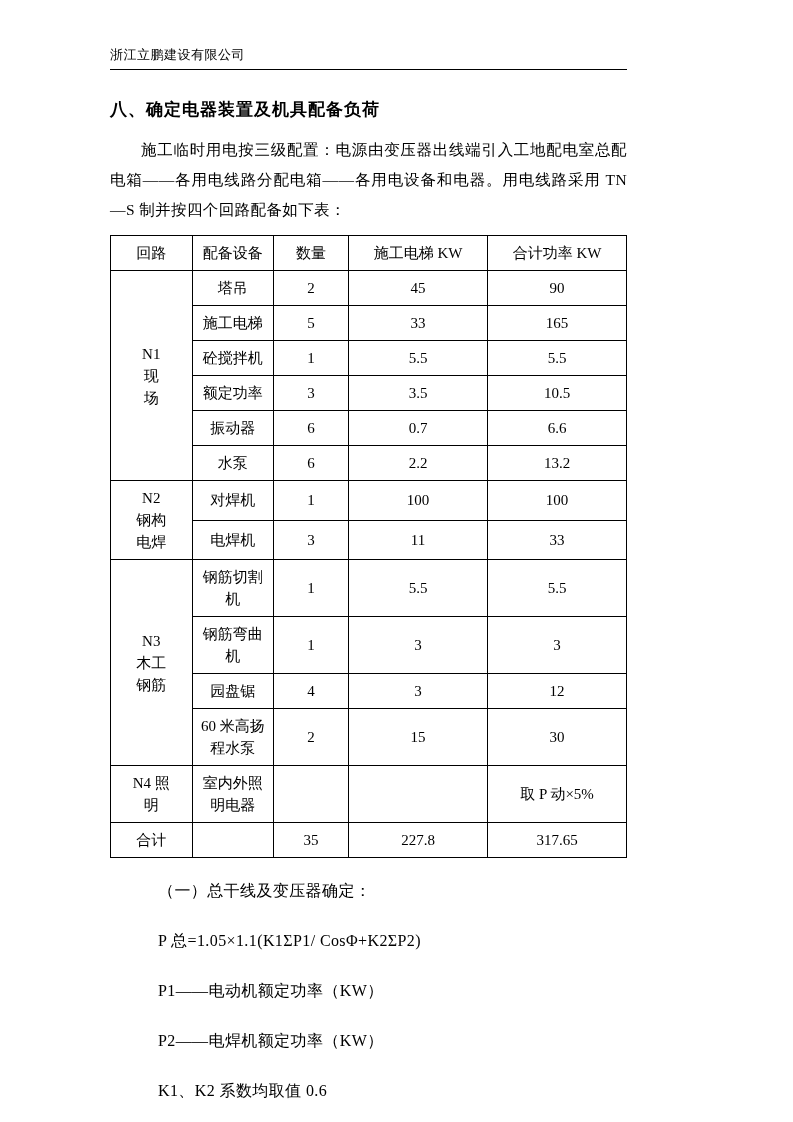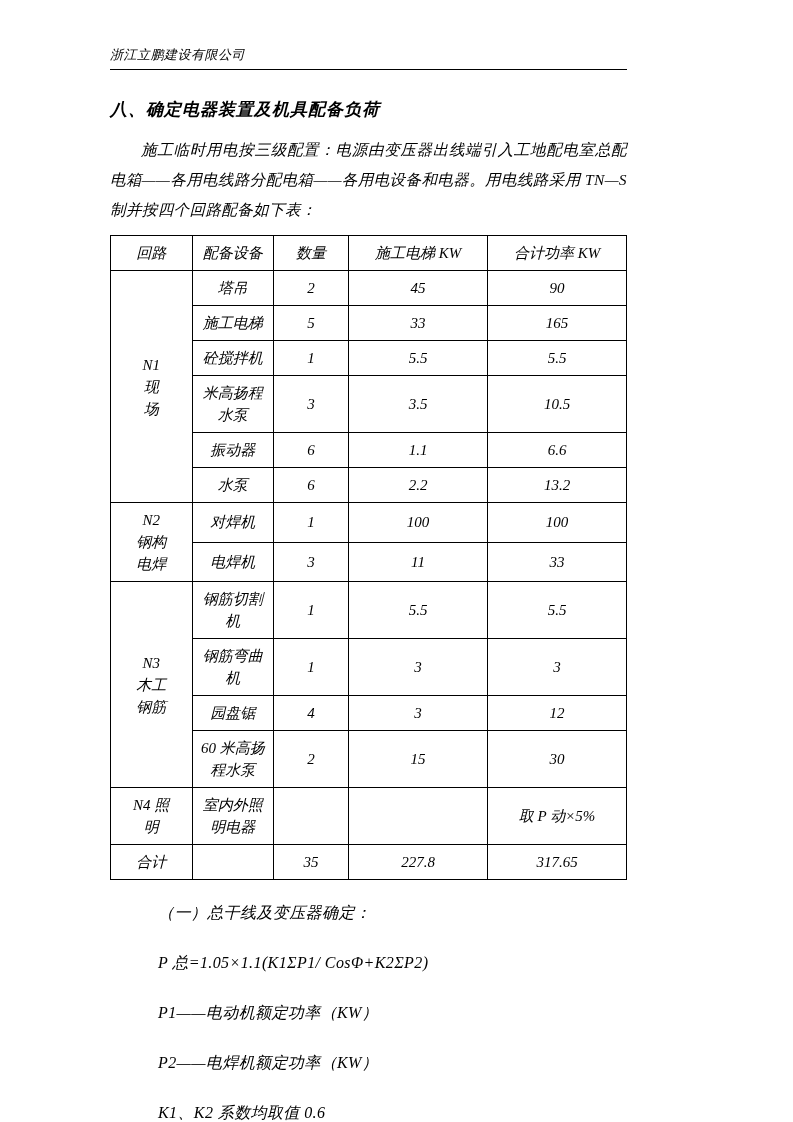--- a/index.html
+++ b/index.html
@@ -13,21 +13,20 @@
     font-family: "Liberation Serif", "DejaVu Serif", serif;
     color: #000000;
     position: relative;
   }
   .page {
     width: 689px;
     height: 1122px;
     box-sizing: border-box;
     padding: 46px 62px 0 110px;
     position: relative;
-    font-style: italic;
   }
   
   .doc-header {
     font-size: 13px;
     line-height: 1.4;
     padding-bottom: 5px;
     border-bottom: 1.2px solid #000;
     margin-bottom: 28px;
     letter-spacing: 0.5px;
   }
@@ -142,29 +141,29 @@
         <td>33</td>
         <td>165</td>
       </tr>
       <tr>
         <td class="dev-name">砼搅拌机</td>
         <td>1</td>
         <td>5.5</td>
         <td>5.5</td>
       </tr>
       <tr>
-        <td class="dev-name">米高扬程水泵</td>
+        <td class="dev-name">额定功率</td>
         <td>3</td>
         <td>3.5</td>
         <td>10.5</td>
       </tr>
       <tr>
         <td class="dev-name">振动器</td>
         <td>6</td>
-        <td>1.1</td>
+        <td>0.7</td>
         <td>6.6</td>
       </tr>
       <tr>
         <td class="dev-name">水泵</td>
         <td>6</td>
         <td>2.2</td>
         <td>13.2</td>
       </tr>
 
       <tr>

